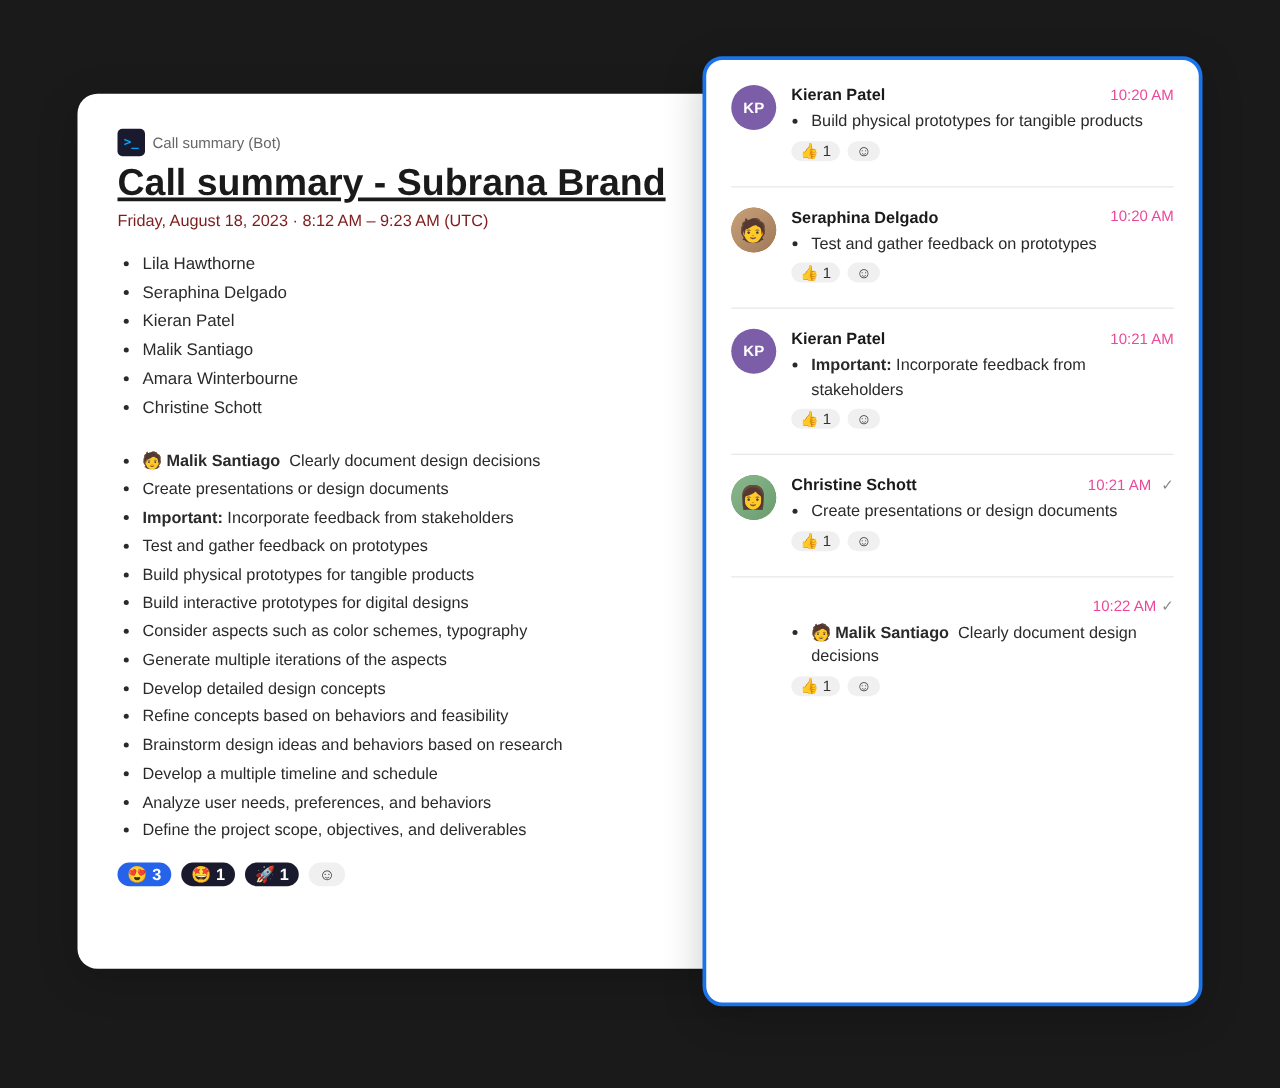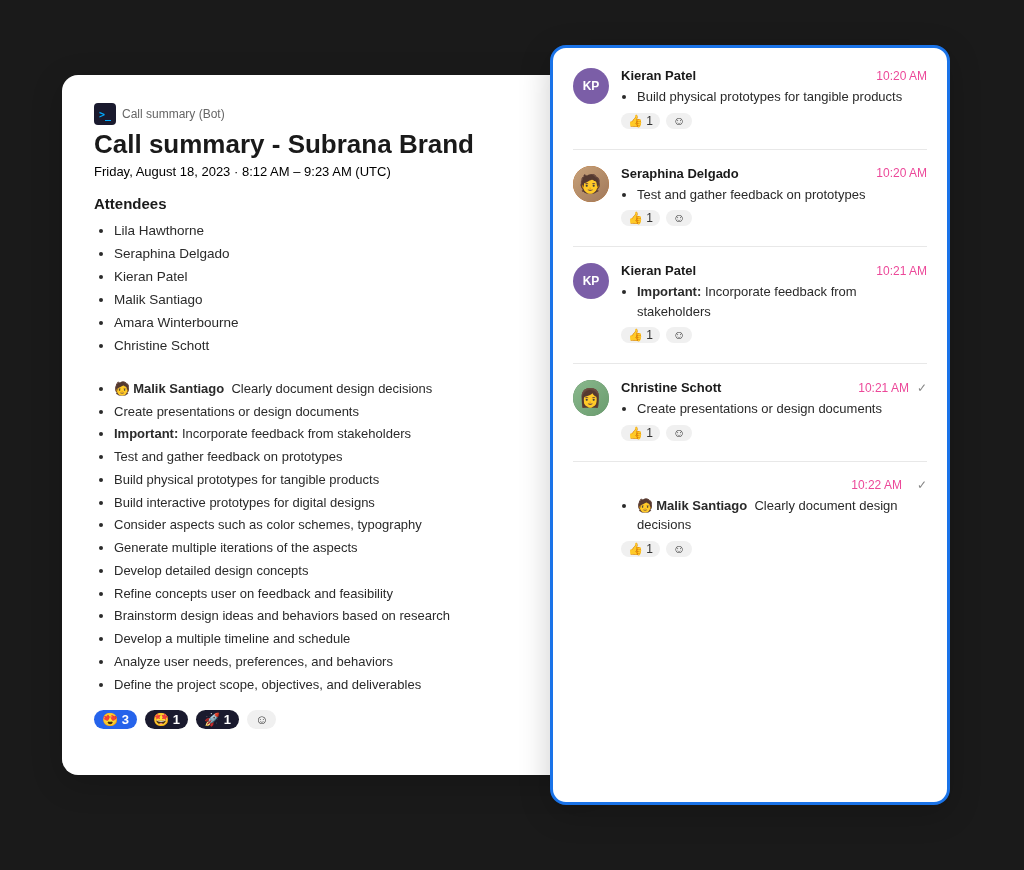--- a/index.html
+++ b/index.html
@@ -52,30 +52,31 @@
       display: inline-flex;
       align-items: center;
       justify-content: center;
       color: #0af;
       font-size: 10px;
       font-weight: bold;
       font-family: monospace;
     }
 
     .call-title {
-      font-size: 26px;
+      font-size: 30px;
       font-weight: 700;
       color: #1a1a1a;
       margin-bottom: 4px;
       line-height: 1.2;
+      text-decoration: underline;
     }
 
     .call-date {
       font-size: 13px;
-      color: #000000;
+      color: #7f1d1d;
       margin-bottom: 16px;
     }
 
     .section-title {
       font-size: 15px;
       font-weight: 700;
       color: #1a1a1a;
       margin-bottom: 8px;
       margin-top: 14px;
     }
@@ -149,21 +150,21 @@
       background: #f0f0f0;
       border-radius: 12px;
       padding: 2px 8px;
       font-size: 13px;
       color: #333;
     }
 
     
     .card-right {
       position: absolute;
-      right: 12px;
+      right: 0;
       top: 0;
       width: 400px;
       min-height: 760px;
       background: #ffffff;
       border-radius: 16px;
       border: 3px solid #1a73e8;
       padding: 20px 20px 20px 20px;
       box-shadow: 0 8px 32px rgba(0,0,0,0.2);
       z-index: 2;
     }
@@ -282,41 +283,40 @@
   <div class="card-left">
 
     <div class="bot-label">
       <span class="bot-icon">&gt;_</span>
       <span>Call summary (Bot)</span>
     </div>
 
     <h1 class="call-title">Call summary - Subrana Brand</h1>
     <p class="call-date">Friday, August 18, 2023  ·  8:12 AM – 9:23 AM (UTC)</p>
 
-    <div class="section-title">Attendees</div>
     <ul class="attendee-list">
       <li>Lila Hawthorne</li>
       <li>Seraphina Delgado</li>
       <li>Kieran Patel</li>
       <li>Malik Santiago</li>
       <li>Amara Winterbourne</li>
       <li>Christine Schott</li>
     </ul>
 
     <ul class="task-list">
       <li><span class="person-badge"><span class="person-icon">🧑</span> Malik Santiago</span>&nbsp; Clearly document design decisions</li>
       <li>Create presentations or design documents</li>
       <li><strong>Important:</strong> Incorporate feedback from stakeholders</li>
       <li>Test and gather feedback on prototypes</li>
       <li>Build physical prototypes for tangible products</li>
       <li>Build interactive prototypes for digital designs</li>
       <li>Consider aspects such as color schemes, typography</li>
       <li>Generate multiple iterations of the aspects</li>
       <li>Develop detailed design concepts</li>
-      <li>Refine concepts user on feedback and feasibility</li>
+      <li>Refine concepts based on behaviors and feasibility</li>
       <li>Brainstorm design ideas and behaviors based on research</li>
       <li>Develop a multiple timeline and schedule</li>
       <li>Analyze user needs, preferences, and behaviors</li>
       <li>Define the project scope, objectives, and deliverables</li>
     </ul>
 
     <div class="reactions-row">
       <span class="reaction-badge">😍 3</span>
       <span class="reaction-badge dark">🤩 1</span>
       <span class="reaction-badge dark">🚀 1</span>
@@ -415,21 +415,21 @@
       </div>
     </div>
 
     <hr class="divider">
 
     <div class="chat-message">
       <div style="width:36px;flex-shrink:0;"></div>
       <div class="message-content">
         <div class="message-header">
           <span></span>
-          <div style="display:flex;align-items:flex-start;gap:11px;">
+          <div style="display:flex;align-items:flex-start;gap:0;">
             <span class="message-time">10:22 AM</span>
             <span class="message-check">✓</span>
           </div>
         </div>
         <div class="message-body">
           <ul>
             <li><span class="person-badge"><span class="person-icon">🧑</span> Malik Santiago</span>&nbsp; Clearly document design decisions</li>
           </ul>
         </div>
         <div class="msg-reactions">

